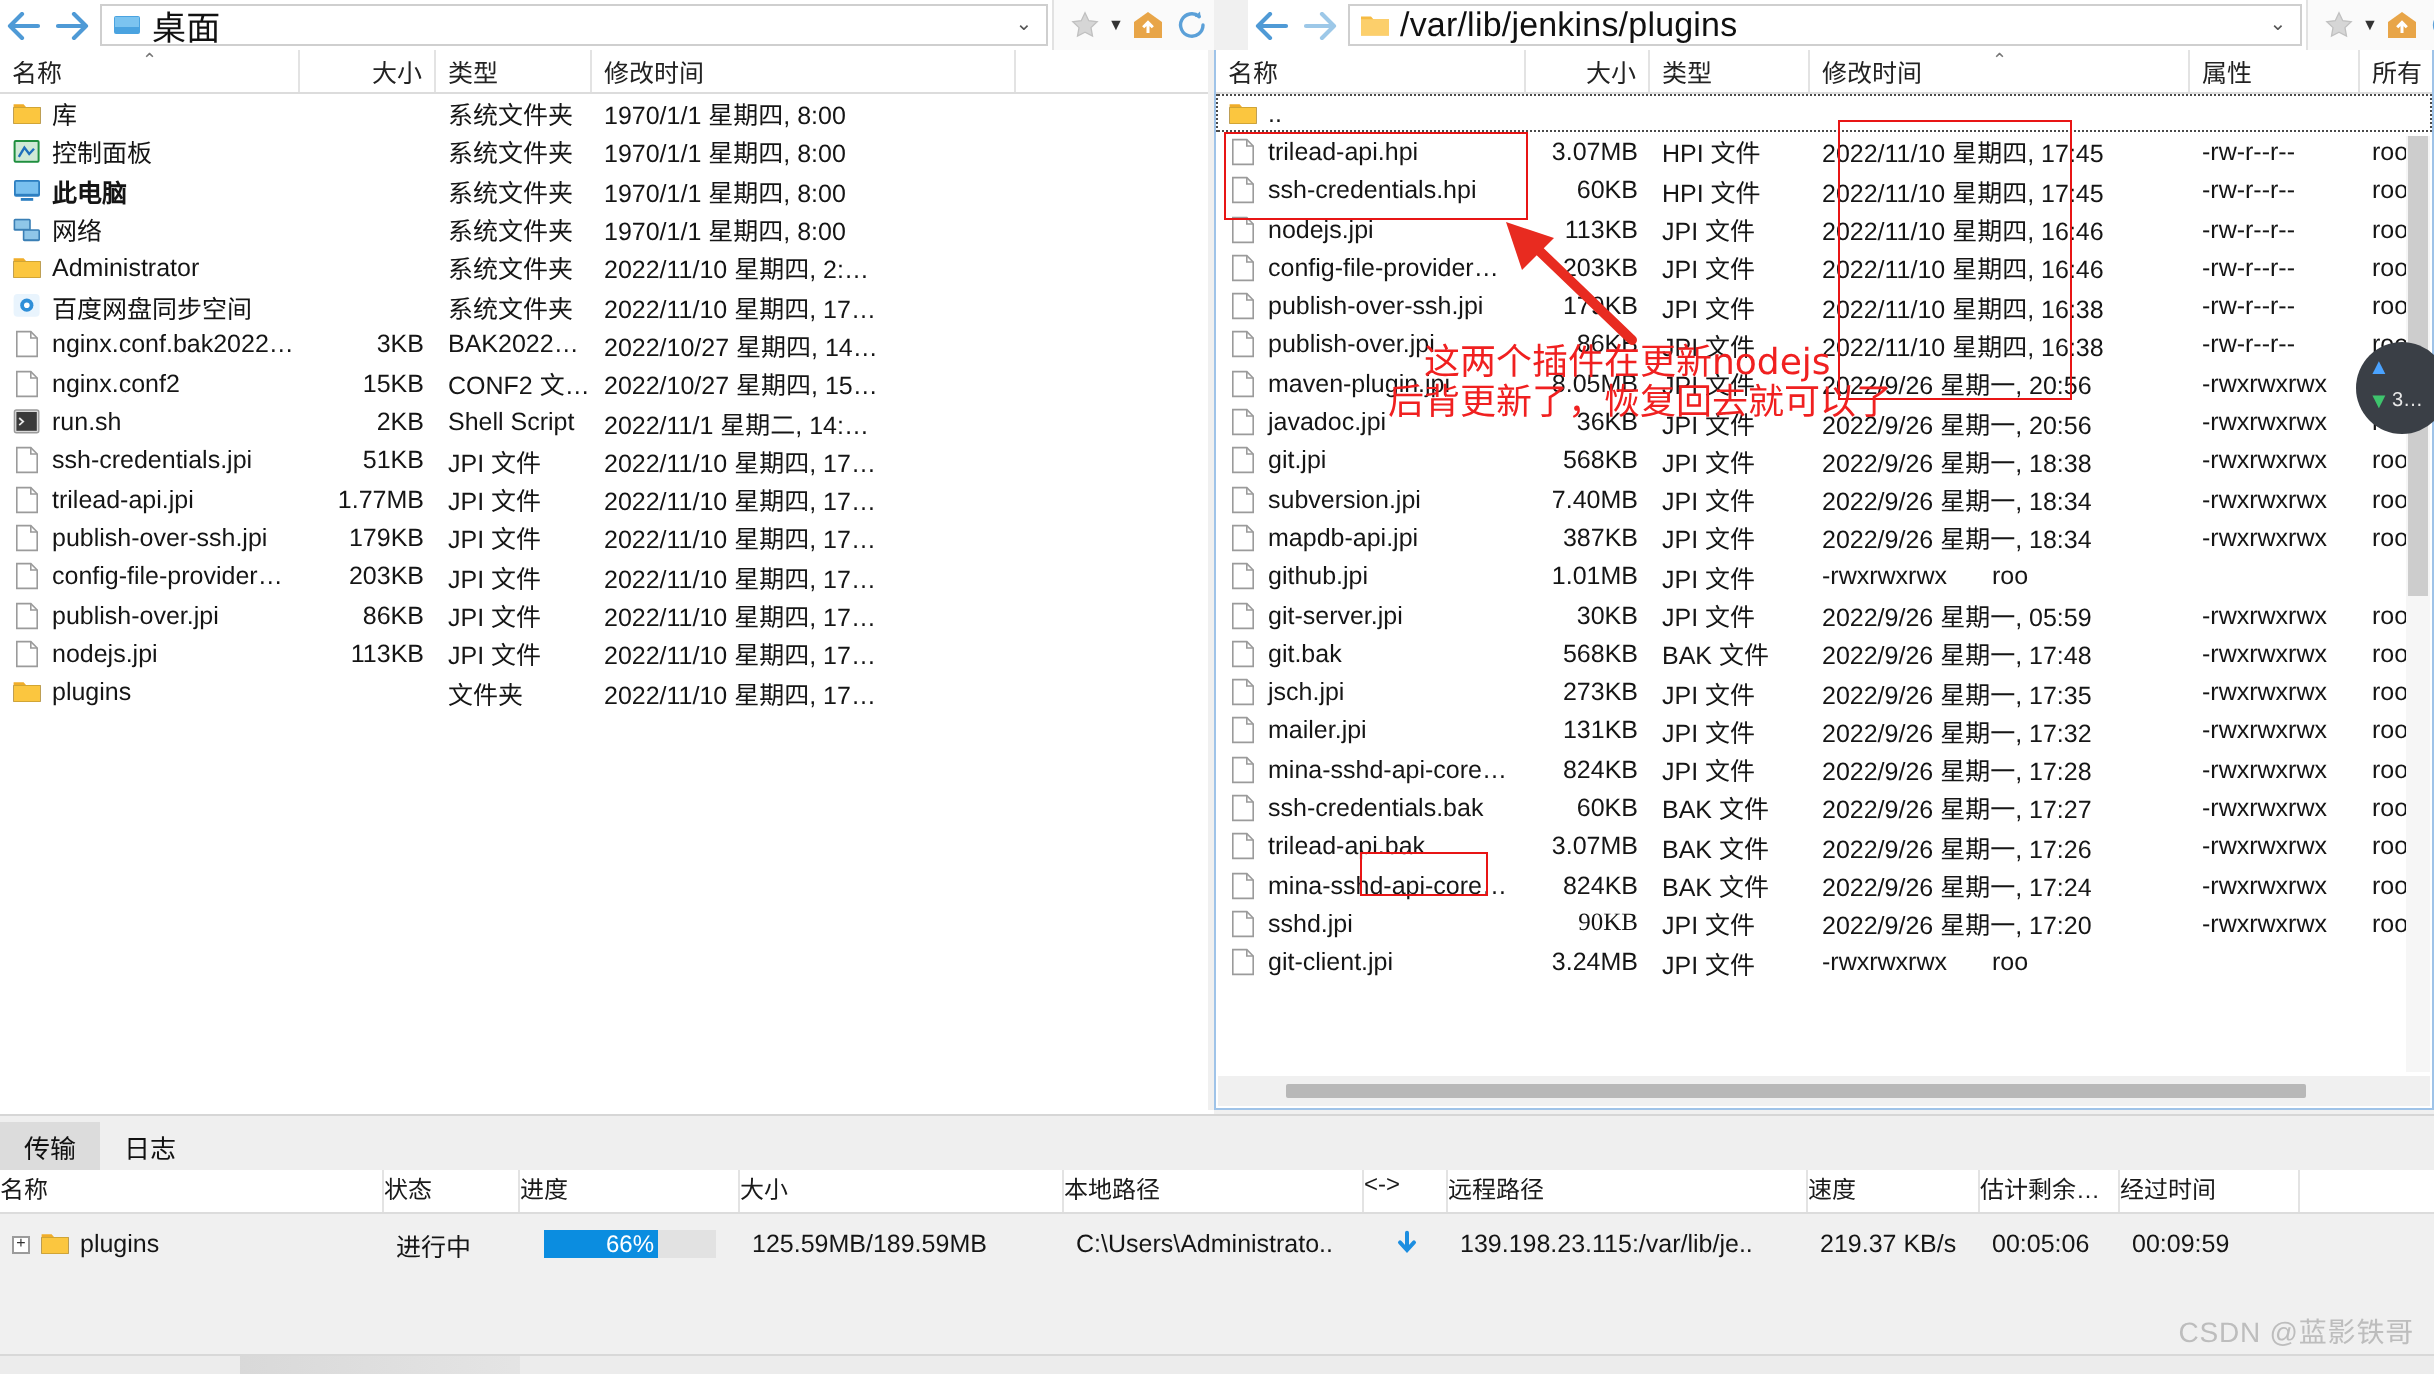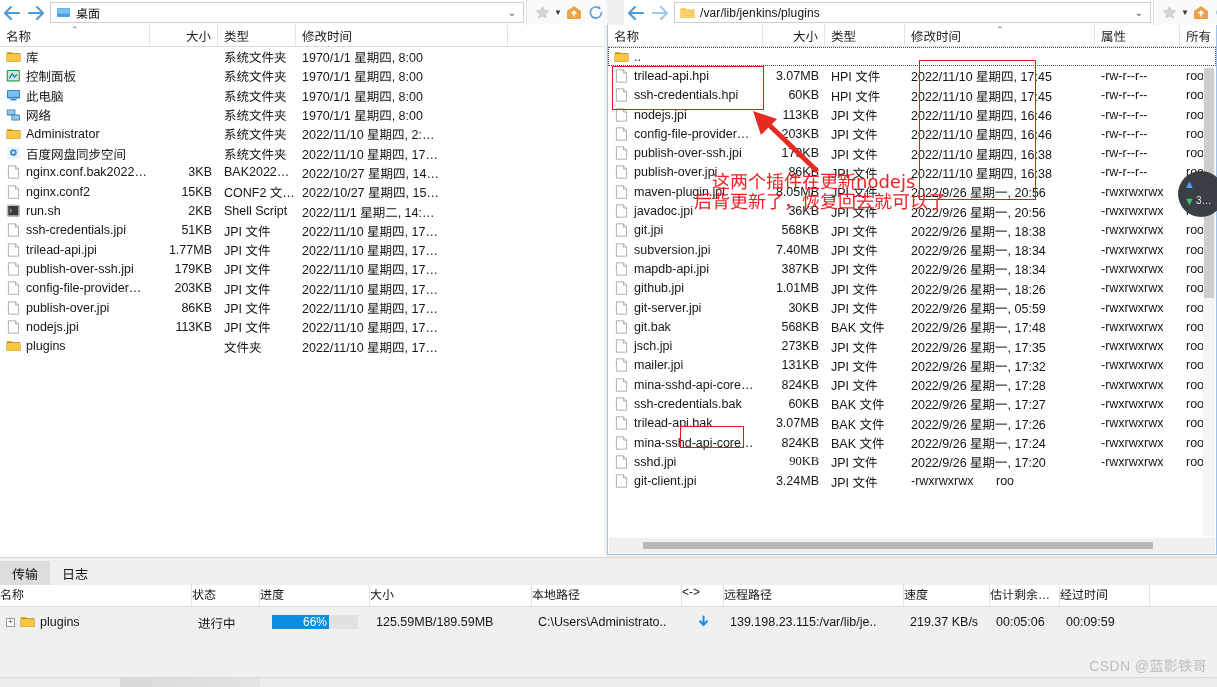--- a/index.html
+++ b/index.html
@@ -35,21 +35,21 @@
   .addrbox {
     flex: 1 1 auto; height: 21px; margin: 0 2px;
     border: 1px solid #cfcfcf;
     background:#fff;
     display:flex; align-items:center;
     padding: 0 2px;
     min-width: 0;
   }
   .addr-icon { flex:0 0 auto; margin: 0 5px 0 3px; display:flex; }
   .addr-text {
-    flex: 1 1 auto; font-size: 12px; color:#111; white-space:nowrap;
+    flex: 1 1 auto; font-size: 17px; color:#111; white-space:nowrap;
     overflow:hidden; text-overflow:clip; letter-spacing:0.1px;
   }
   .addr-caret { flex:0 0 auto; width:18px; text-align:center; color:#555; font-size:10px; }
 
   .toolicons { flex:0 0 auto; display:flex; align-items:center; height:25px;
                border-left:1px solid #e2e2e2; padding-left:4px; background:#fafafa; }
   .toolicon { width:22px; height:22px; display:flex; align-items:center; justify-content:center; }
   .tool-caret { width:10px; text-align:center; font-size:8px; color:#333; }
 
   
@@ -258,21 +258,21 @@
               <rect x="1.8" y="2" width="11" height="9.4" fill="#cfe9d6"></rect>
               <path d="M3.4 9.4 L6.2 4.8 L8.6 8 L11 5.4" stroke="#1f6fbb" stroke-width="1.2" fill="none"></path>
             </svg>
             <span class="nm-txt">控制面板</span>
           </div>
           <div class="cell num" style="width: 68px; flex: 0 0 68px;"></div>
           <div class="cell" style="width: 78px; flex: 0 0 78px;">系统文件夹</div>
           <div class="cell" style="width: 212px; flex: 0 0 212px;">1970/1/1 星期四, 8:00</div>
         </div>
         <div class="row">
-          <div class="cell name" style="width: 150px; flex: 0 0 150px;">
+          <div class="cell name" style="width: 150px; flex: 0 0 150px; font-weight: bold;">
             <svg class="ic" viewBox="0 0 15 14">
               <rect x="1" y="2" width="13" height="8.4" rx="1" fill="#2d7fc1"></rect>
               <rect x="1.9" y="2.9" width="11.2" height="6" fill="#79c0ef"></rect>
               <rect x="4.4" y="11" width="6.2" height="1.4" fill="#2d7fc1"></rect>
             </svg>
             <span class="nm-txt">此电脑</span>
           </div>
           <div class="cell num" style="width: 68px; flex: 0 0 68px;"></div>
           <div class="cell" style="width: 78px; flex: 0 0 78px;">系统文件夹</div>
           <div class="cell" style="width: 212px; flex: 0 0 212px;">1970/1/1 星期四, 8:00</div>
@@ -627,21 +627,20 @@
         <div class="row">
           <div class="cell name" style="width: 155px; flex: 0 0 155px;">
             <svg class="ic" viewBox="0 0 15 14">
               <path d="M2.4 0.8h7l3.2 3.2v9.2H2.4z" fill="#ffffff" stroke="#9b9b9b" stroke-width=".8"></path>
               <path d="M9.4 0.8v3.2h3.2" fill="none" stroke="#9b9b9b" stroke-width=".8"></path>
             </svg>
             <span class="nm-txt">github.jpi</span>
           </div>
           <div class="cell num" style="width: 62px; flex: 0 0 62px;">1.01MB</div>
           <div class="cell" style="width: 80px; flex: 0 0 80px;">JPI 文件</div>
-          <div class="cell" style="width: 190px; flex: 0 0 190px;">2022/9/26 星期一, 18:26</div>
           <div class="cell" style="width: 85px; flex: 0 0 85px;">-rwxrwxrwx</div>
           <div class="cell" style="width: 38px; flex: 0 0 38px;">roo</div>
         </div>
         <div class="row">
           <div class="cell name" style="width: 155px; flex: 0 0 155px;">
             <svg class="ic" viewBox="0 0 15 14">
               <path d="M2.4 0.8h7l3.2 3.2v9.2H2.4z" fill="#ffffff" stroke="#9b9b9b" stroke-width=".8"></path>
               <path d="M9.4 0.8v3.2h3.2" fill="none" stroke="#9b9b9b" stroke-width=".8"></path>
             </svg>
             <span class="nm-txt">git-server.jpi</span>

